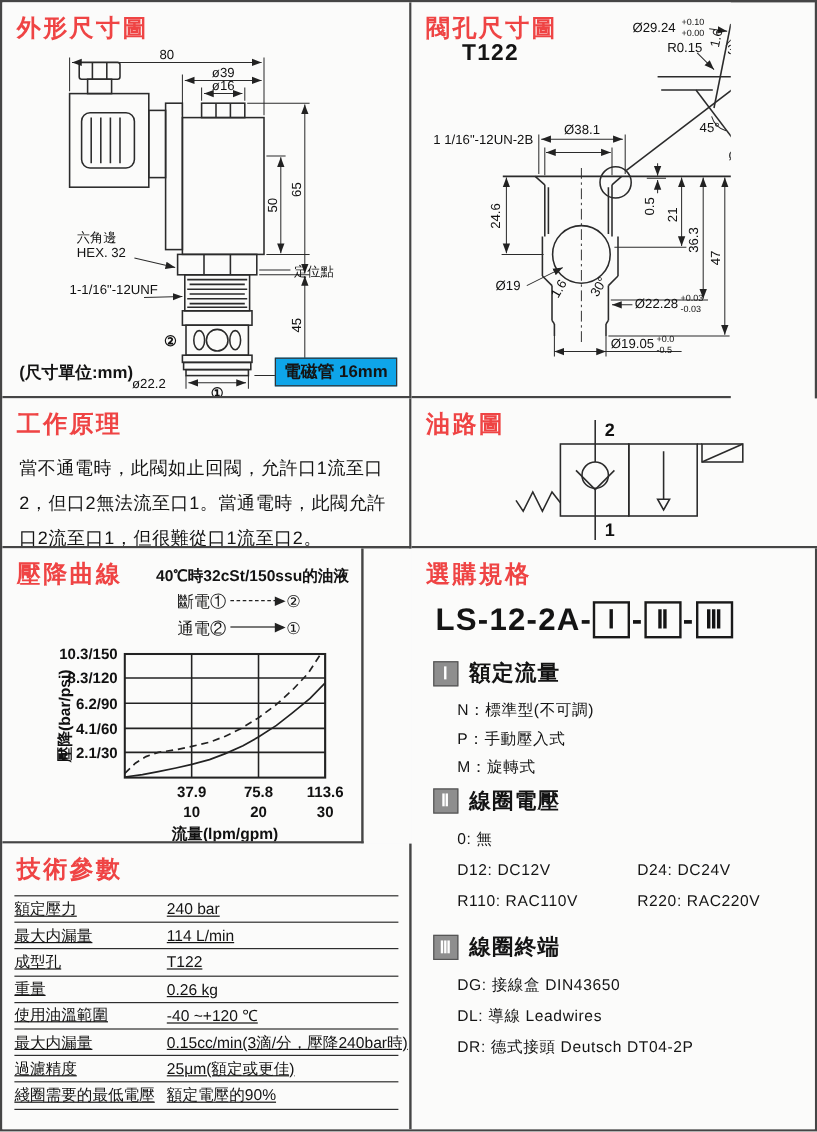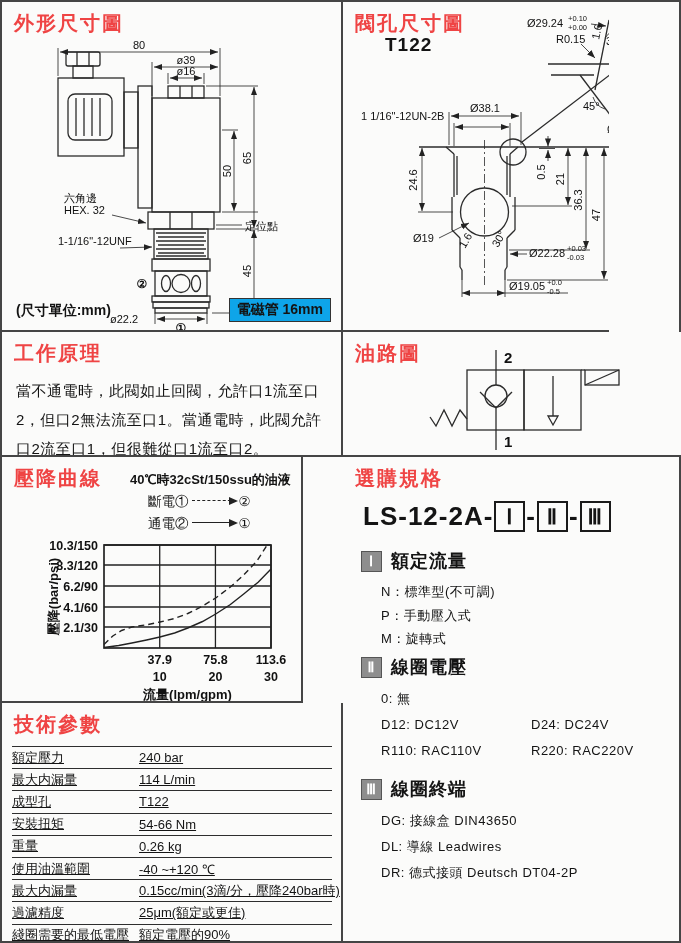--- a/index.html
+++ b/index.html
@@ -381,24 +381,20 @@
         </div>
       <div class="trow">
           <span class="tl">最大内漏量</span>
           <span>114 L/min</span>
         </div>
       <div class="trow">
           <span class="tl">成型孔</span>
           <span>T122</span>
         </div>
       <div class="trow">
-          <span class="tl">安裝扭矩</span>
-          <span>54-66 Nm</span>
-        </div>
-      <div class="trow">
           <span class="tl">重量</span>
           <span>0.26 kg</span>
         </div>
       <div class="trow">
           <span class="tl">使用油溫範圍</span>
           <span>-40 ~+120 ℃</span>
         </div>
       <div class="trow">
           <span class="tl">最大内漏量</span>
           <span>0.15cc/min(3滴/分，壓降240bar時)</span>

